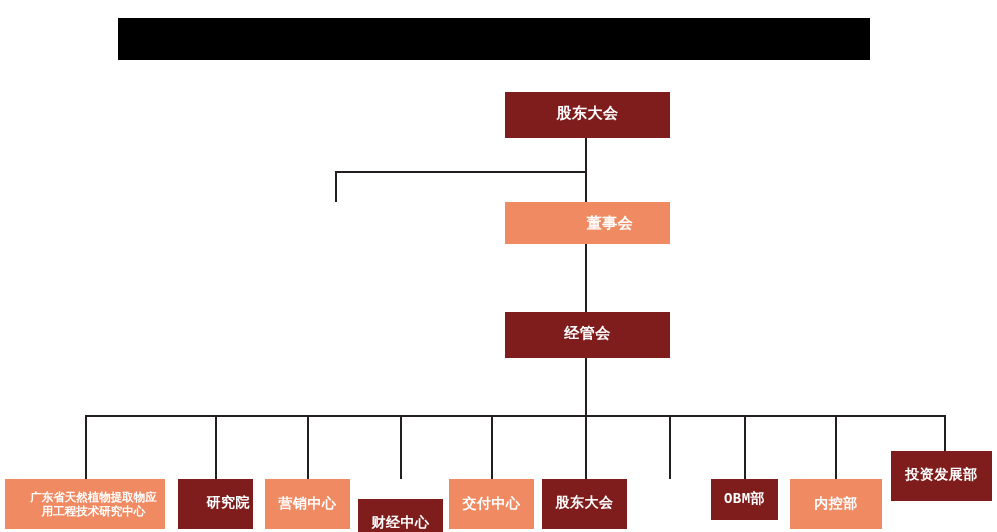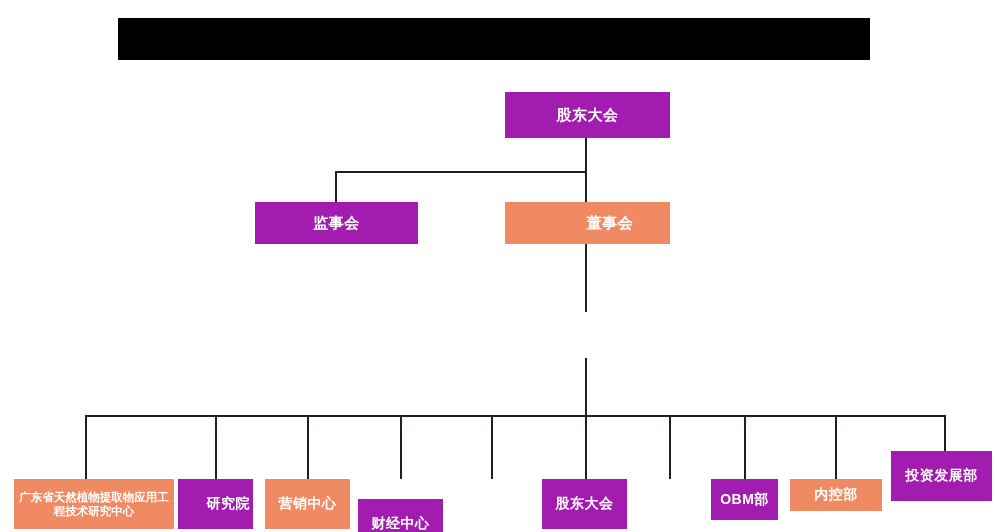--- a/index.html
+++ b/index.html
@@ -44,21 +44,21 @@
     display: flex;
     align-items: center;
     justify-content: center;
     text-align: center;
     color: #ffffff;
     font-weight: bold;
     letter-spacing: 0.5px;
     padding: 2px 3px;
     line-height: 1.25;
   }
-  .node.dark  { background: #a21caf; }
+  .node.dark  { background: #7f1d1d; font-family: Liberation Mono, monospace; }
   .node.light { background: #EF8A62; }
 
   .node.lvl-1,
   .node.lvl-2,
   .node.lvl-3 { font-size: 15px; }
 
   .node.leaf      { font-size: 14px; }
   .node.leaf-wrap { font-size: 11.5px; letter-spacing: 0px; }
 
   
@@ -83,73 +83,76 @@
   </div>
 
   <div class="line v" style="left:585px; top:138px; height:34px;"></div>
 
   <div class="line h" style="left:335px; top:171px; width:252px;"></div>
 
   <div class="line v" style="left:335px; top:171px; height:31px;"></div>
 
   <div class="line v" style="left:585px; top:171px; height:31px;"></div>
 
-  <div class="node dark lvl-2" style="left:255px; top:202px; width:163px; height:42px;">
-    <span>监事会</span>
-  </div>
 
   <div class="node light lvl-2" style="left:505px; top:202px; width:165px; height:42px;padding-left:48px;">
     <span>董事会</span>
   </div>
 
   <div class="line v" style="left:585px; top:244px; height:68px;"></div>
 
+  <div class="node dark lvl-3" style="left:505px; top:312px; width:165px; height:46px;">
+    <span>经管会</span>
+  </div>
 
   <div class="line v" style="left:585px; top:358px; height:58px;"></div>
 
   <div class="line h" style="left:85px; top:415px; width:861px;"></div>
 
   <div class="line v" style="left:85px;  top:415px; height:64px;"></div>
   <div class="line v" style="left:215px; top:415px; height:64px;"></div>
   <div class="line v" style="left:307px; top:415px; height:64px;"></div>
   <div class="line v" style="left:400px; top:415px; height:64px;"></div>
   <div class="line v" style="left:491px; top:415px; height:64px;"></div>
   <div class="line v" style="left:585px; top:415px; height:64px;"></div>
   <div class="line v" style="left:669px; top:415px; height:64px;"></div>
   <div class="line v" style="left:744px; top:415px; height:64px;"></div>
   <div class="line v" style="left:835px; top:415px; height:64px;"></div>
   <div class="line v" style="left:944px; top:415px; height:64px;"></div>
 
-  <div class="node light leaf-wrap" style="left:14px; top:479px; width:160px; height:50px;">
+  <div class="node light leaf-wrap" style="left:5px; top:479px; width:160px; height:50px;padding-left:20px;">
     <span>广东省天然植物提取物应用工程技术研究中心</span>
   </div>
 
   <div class="node dark leaf" style="left:178px; top:479px; width:75px; height:50px;justify-content:flex-end;">
     <span>研究院</span>
   </div>
 
   <div class="node light leaf" style="left:265px; top:479px; width:85px; height:50px;align-items:center;">
     <span>营销中心</span>
   </div>
 
   <div class="node dark leaf" style="left:358px; top:479px; width:85px; height:50px;margin-top:20px;">
     <span>财经中心</span>
   </div>
 
+  <div class="node light leaf" style="left:449px; top:479px; width:85px; height:50px;">
+    <span>交付中心</span>
+  </div>
 
   <div class="node dark leaf" style="left:542px; top:479px; width:85px; height:50px;">
     <span>股东大会</span>
   </div>
 
 
   <div class="node dark leaf" style="left:711px; top:479px; width:67px; height:41px;">
     <span>OBM部</span>
   </div>
 
-  <div class="node light leaf" style="left:790px; top:479px; width:92px; height:32px;">
+  <div class="node light leaf" style="left:790px; top:479px; width:92px; height:50px;">
     <span>内控部</span>
   </div>
 
   <div class="node dark leaf" style="left:891px; top:451px; width:101px; height:50px;">
     <span>投资发展部</span>
   </div>
 
 </div>
 
 </body></html>

